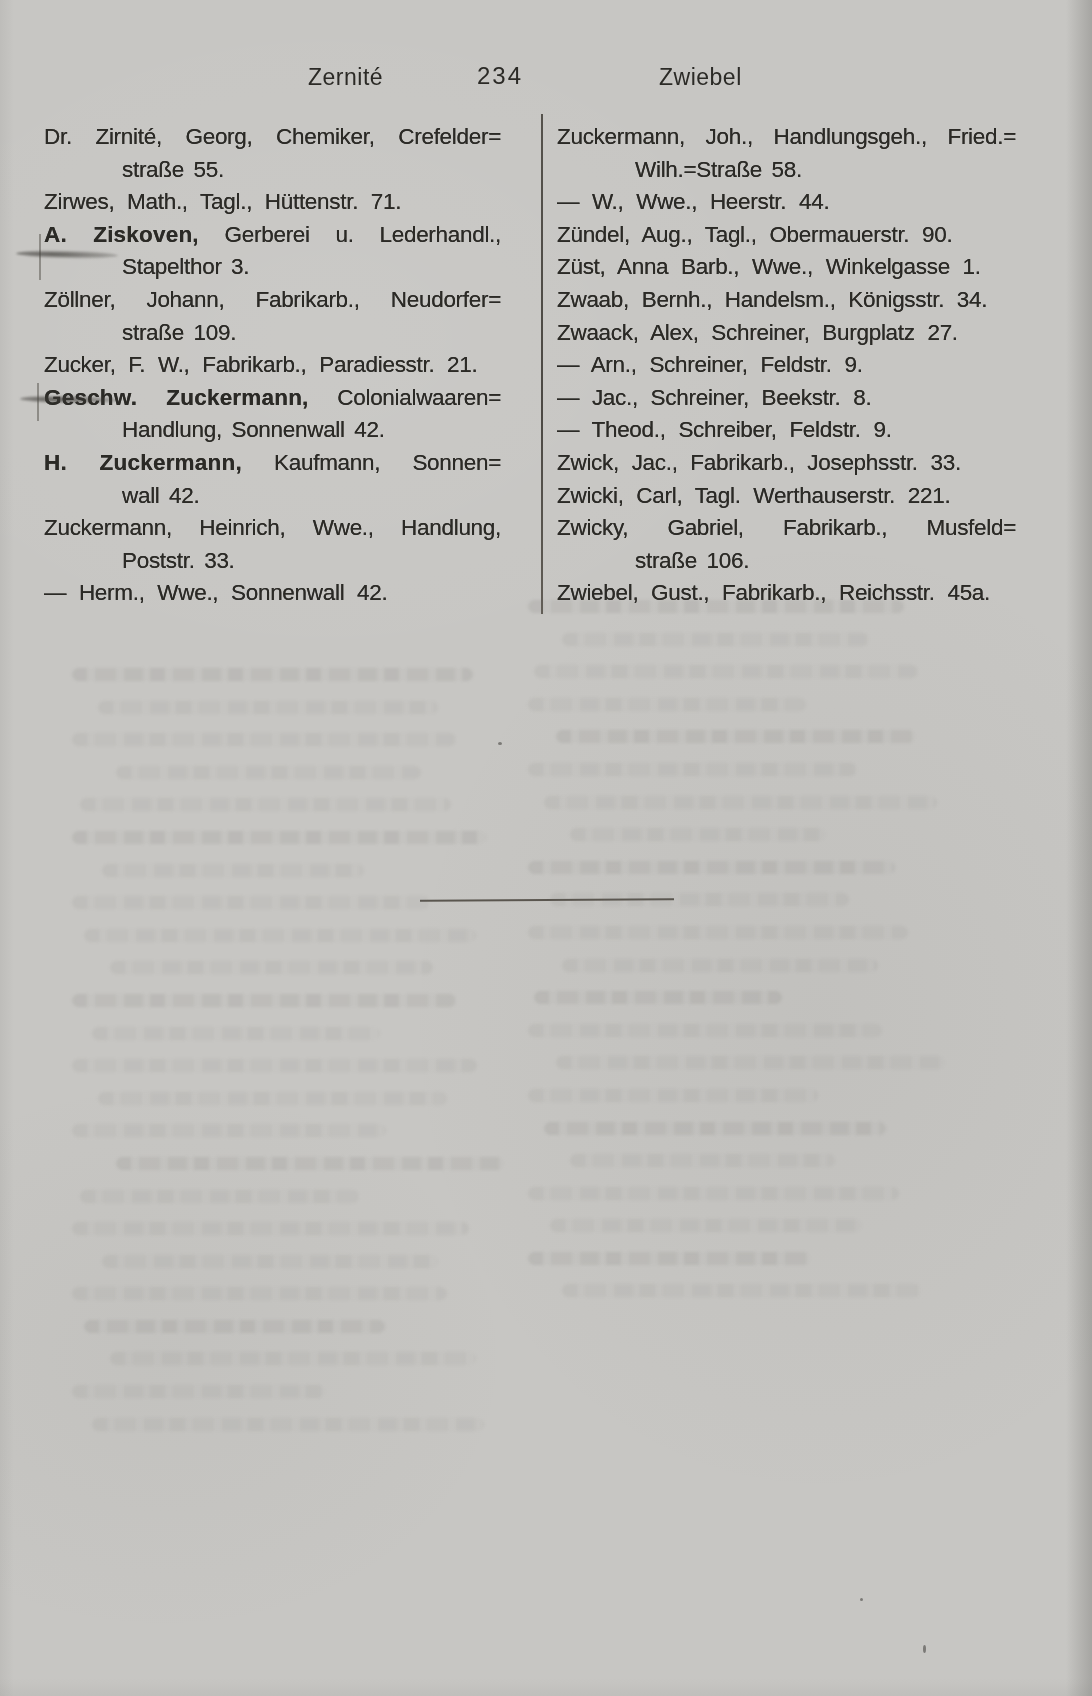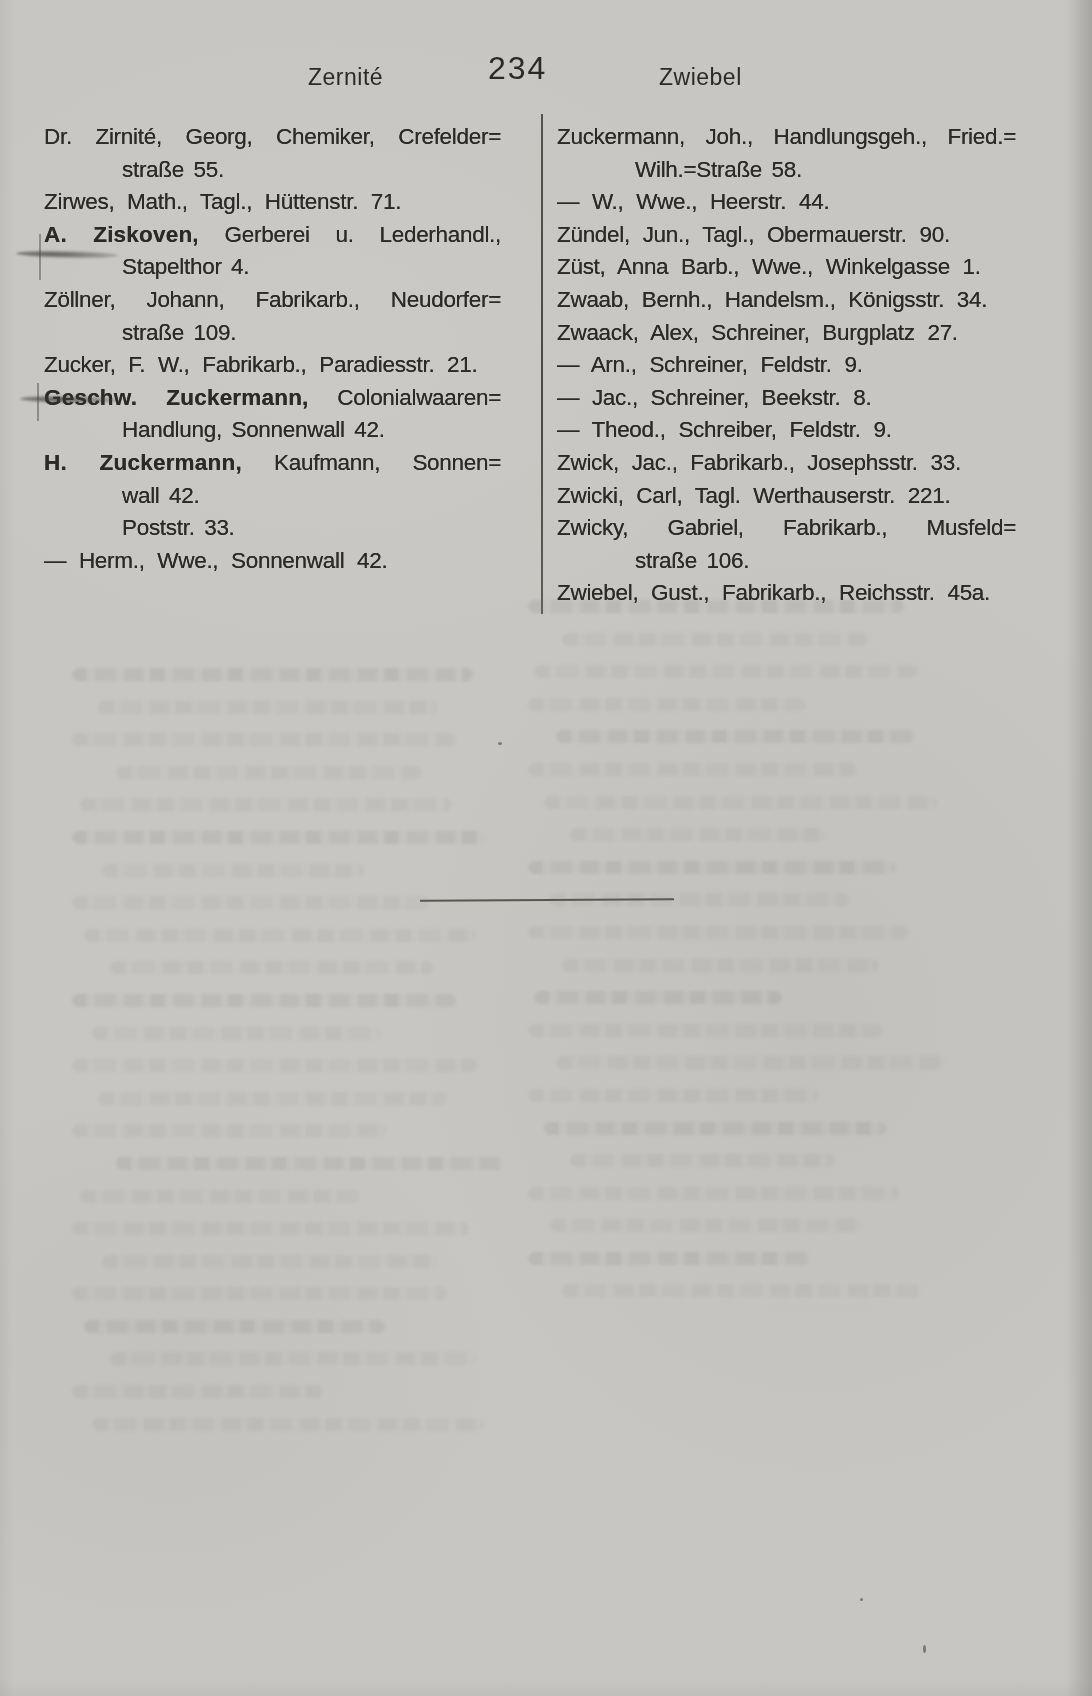--- a/index.html
+++ b/index.html
@@ -17,21 +17,21 @@
       linear-gradient(90deg, rgba(70,70,66,0.07), rgba(70,70,66,0) 14px),
       linear-gradient(0deg, rgba(70,70,66,0.06), rgba(70,70,66,0) 18px);
   }
   .edge-right{
     position:absolute;right:0;top:0;width:26px;height:100%;
     background:linear-gradient(to left, rgba(72,72,68,0.26), rgba(72,72,68,0.0));
   }
   .header{position:absolute;top:0;left:0;width:100%;height:110px;}
   .catchword{position:absolute;font-size:23px;letter-spacing:0.5px;}
   .cw-left{left:308px;top:64px;}
-  .page-num{position:absolute;left:477px;top:50px;font-size:32px;letter-spacing:2px;margin-left:11px;}
+  .page-num{position:absolute;left:477px;top:62px;font-size:24px;letter-spacing:2px;}
   .cw-right{left:659px;top:64px;}
 
   .col{position:absolute;top:121px;font-size:22.5px;letter-spacing:-0.3px;line-height:32.6px;
        text-shadow:0 0 0.6px rgba(42,40,36,0.85);}
   .col-left{left:44px;width:457px;}
   .col-right{left:557px;width:459px;}
   .entry{overflow:hidden;}
   .line{white-space:nowrap;}
   .line.first-wrap{text-align:justify;text-align-last:justify;}
   .line.single{word-spacing:0.30em;}
@@ -77,54 +77,55 @@
   <div class="col col-left" id="col-left">
       <div class="entry">
         <div class="line first-wrap">Dr. Zirnité, Georg, Chemiker, Crefelder=</div>
         <div class="line cont">straße 55.</div>
       </div>
       <div class="entry">
         <div class="line single">Zirwes, Math., Tagl., Hüttenstr. 71.</div>
       </div>
       <div class="entry">
         <div class="line first-wrap"><b>A. Ziskoven,</b> Gerberei u. Lederhandl.,</div>
-        <div class="line cont">Stapelthor 4.</div>
+        <div class="line cont">Stapelthor 3.</div>
       </div>
       <div class="entry">
         <div class="line first-wrap">Zöllner, Johann, Fabrikarb., Neudorfer=</div>
         <div class="line cont">straße 109.</div>
       </div>
       <div class="entry">
         <div class="line single">Zucker, F. W., Fabrikarb., Paradiesstr. 21.</div>
       </div>
       <div class="entry">
         <div class="line first-wrap"><b>Geschw. Zuckermann,</b> Colonialwaaren=</div>
         <div class="line cont">Handlung, Sonnenwall 42.</div>
       </div>
       <div class="entry">
         <div class="line first-wrap"><b>H. Zuckermann,</b> Kaufmann, Sonnen=</div>
         <div class="line cont">wall 42.</div>
       </div>
       <div class="entry">
+        <div class="line first-wrap">Zuckermann, Heinrich, Wwe., Handlung,</div>
         <div class="line cont">Poststr. 33.</div>
       </div>
       <div class="entry">
         <div class="line single">— Herm., Wwe., Sonnenwall 42.</div>
       </div>
     </div>
   <div class="col col-right" id="col-right">
       <div class="entry">
         <div class="line first-wrap">Zuckermann, Joh., Handlungsgeh., Fried.=</div>
         <div class="line cont">Wilh.=Straße 58.</div>
       </div>
       <div class="entry">
         <div class="line single">— W., Wwe., Heerstr. 44.</div>
       </div>
       <div class="entry">
-        <div class="line single">Zündel, Jun., Tagl., Obermauerstr. 90.</div>
+        <div class="line single">Zündel, Aug., Tagl., Obermauerstr. 90.</div>
       </div>
       <div class="entry">
         <div class="line single">Züst, Anna Barb., Wwe., Winkelgasse 1.</div>
       </div>
       <div class="entry">
         <div class="line single">Zwaab, Bernh., Handelsm., Königsstr. 34.</div>
       </div>
       <div class="entry">
         <div class="line single">Zwaack, Alex, Schreiner, Burgplatz 27.</div>
       </div>

